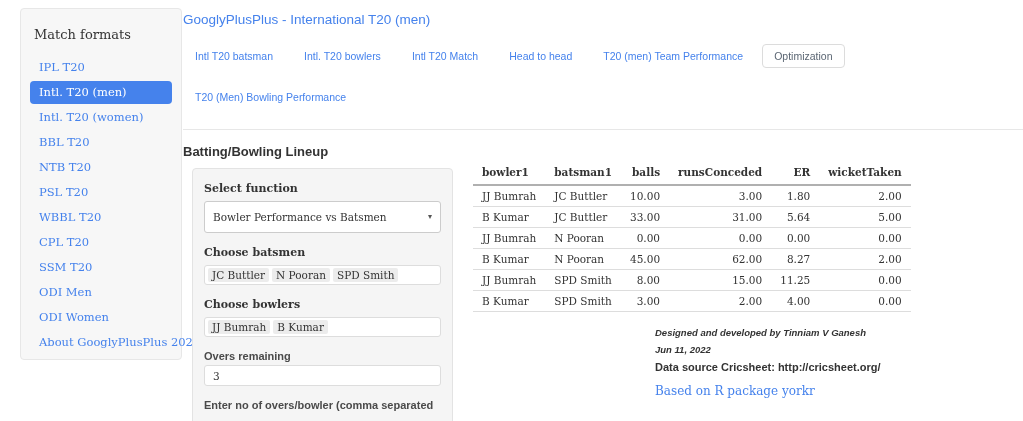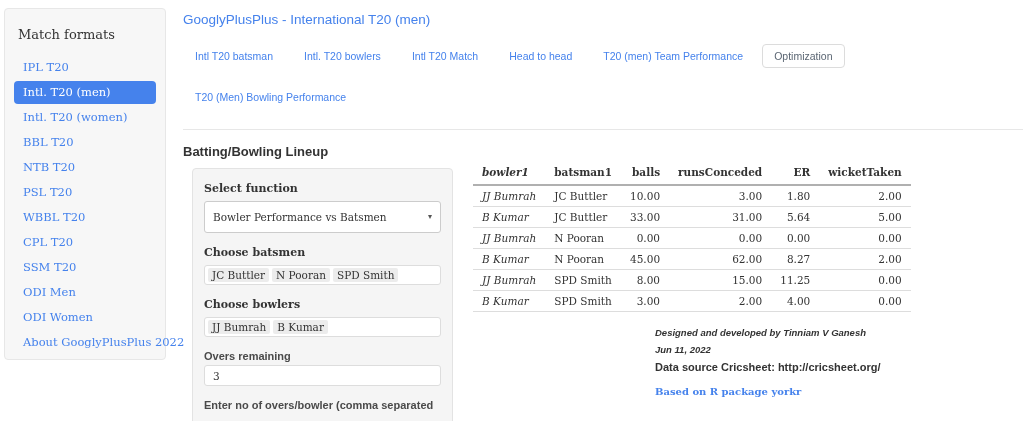--- a/index.html
+++ b/index.html
@@ -1,21 +1,21 @@
 <!DOCTYPE html>
 <html><head>
 <meta charset="utf-8">
 <style>
   * { margin:0; padding:0; box-sizing:border-box; }
   html,body { width:1023px; height:421px; background:#fff; overflow:hidden;
               font-family:"Liberation Sans", sans-serif; }
   body { position:relative; }
 
   
-  .sidebar { position:absolute; left:4px; top:8px; width:162px; height:352px;
+  .sidebar { position:absolute; left:20px; top:8px; width:162px; height:352px;
              background:#f7f7f7; border:1px solid #e7e7e7; border-radius:4px;
              padding:18px 9px 8px 9px; }
   .sidebar-title { font-family:"DejaVu Serif", serif; font-size:13px; color:#333;
                    margin:0 0 14px 4px; }
   .nav-list { list-style:none; }
   .nav-item { font-family:"DejaVu Serif", serif; font-size:11.5px; line-height:13px;
               color:#4582EC; padding:5px 9px; margin-bottom:2px; border-radius:4px;
               cursor:pointer; white-space:nowrap; }
   .nav-item.active { background:#4582EC; color:#fff; }
 
@@ -58,33 +58,33 @@
                 padding:0 8px; font-family:"DejaVu Serif", serif; font-size:10.5px;
                 color:#333; background:#fff; outline:none; }
 
   .right-col { margin-left:20px; }
   table { border-collapse:collapse; margin-top:32px;
           font-family:"DejaVu Serif", serif; font-size:10.5px; color:#333; }
   th { font-weight:bold; padding:4px 9px 6px; border-bottom:2px solid #b0b0b0;
        text-align:left; white-space:nowrap; }
   td { padding:4px 9px; border-bottom:1px solid #ddd; white-space:nowrap; }
   th.num, td.num { text-align:right; }
-  th:nth-child(1), td:nth-child(1) { min-width:60px;font-style:italic; }
+  th:nth-child(1), td:nth-child(1) { min-width:60px; }
   th:nth-child(2), td:nth-child(2) { min-width:70px; }
   th:nth-child(3), td:nth-child(3) { min-width:42px; }
   th:nth-child(4), td:nth-child(4) { min-width:86px; }
   th:nth-child(5), td:nth-child(5) { min-width:36px; }
   th:nth-child(6), td:nth-child(6) { min-width:74px; }
 
   .footer { margin-top:15px; margin-left:182px; }
   .f-bold-italic { font-weight:bold; font-style:italic; font-size:9.5px; color:#333;
                    margin-bottom:6px; }
   .f-bold { font-weight:bold; font-size:11px; color:#333; margin-bottom:8px; }
-  .f-link { font-family:"DejaVu Serif", serif; font-size:10px; color:#4582EC;
-            text-decoration:none; cursor:pointer;font-weight:bold; }
+  .f-link { font-family:"DejaVu Serif", serif; font-size:12px; color:#4582EC;
+            text-decoration:none; cursor:pointer; }
 </style>
 </head>
 <body>
 
 <div class="sidebar">
   <div class="sidebar-title">Match formats</div>
   <ul class="nav-list" id="sidebar-list">
       <li class="nav-item">IPL T20</li>
       <li class="nav-item active">Intl. T20 (men)</li>
       <li class="nav-item">Intl. T20 (women)</li>

